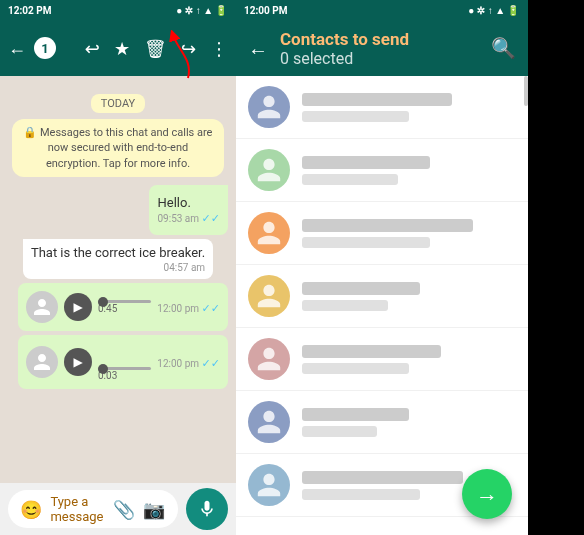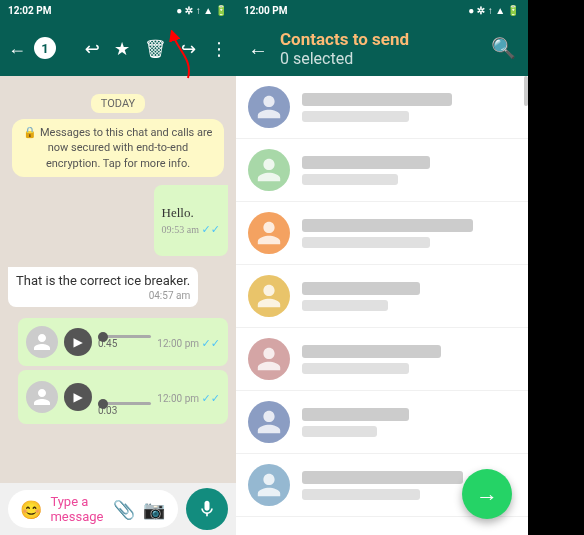--- a/index.html
+++ b/index.html
@@ -109,32 +109,31 @@
     }
 
     .bubble-right {
       display: flex;
       justify-content: flex-end;
       margin: 4px 0;
     }
     .bubble-right .bubble {
       background: #dcf8c6;
       border-radius: 8px 0 8px 8px;
-      padding: 20px 8px;
+      padding: 10px 8px;
       max-width: 200px;
       font-size: 13px;
       color: #333;
       position: relative;
-      font-family: Liberation Serif, serif;
     }
 
     .bubble-left {
       display: flex;
-      justify-content: flex-start;
-      margin: 11px 0;
+      justify-content: center;
+      margin: 4px 0;
     }
     .bubble-left .bubble {
       background: white;
       border-radius: 0 8px 8px 8px;
       padding: 6px 8px;
       max-width: 220px;
       font-size: 13px;
       color: #333;
     }
 
@@ -218,21 +217,21 @@
       height: 38px;
       display: flex;
       align-items: center;
       padding: 0 12px;
       gap: 8px;
       border: none;
     }
 
     .input-placeholder {
       font-size: 13px;
-      color: #ec4899;
+      color: #a16207;
       flex: 1;
     }
 
     .mic-btn {
       width: 42px;
       height: 42px;
       border-radius: 50%;
       background: #128c7e;
       border: none;
       display: flex;

